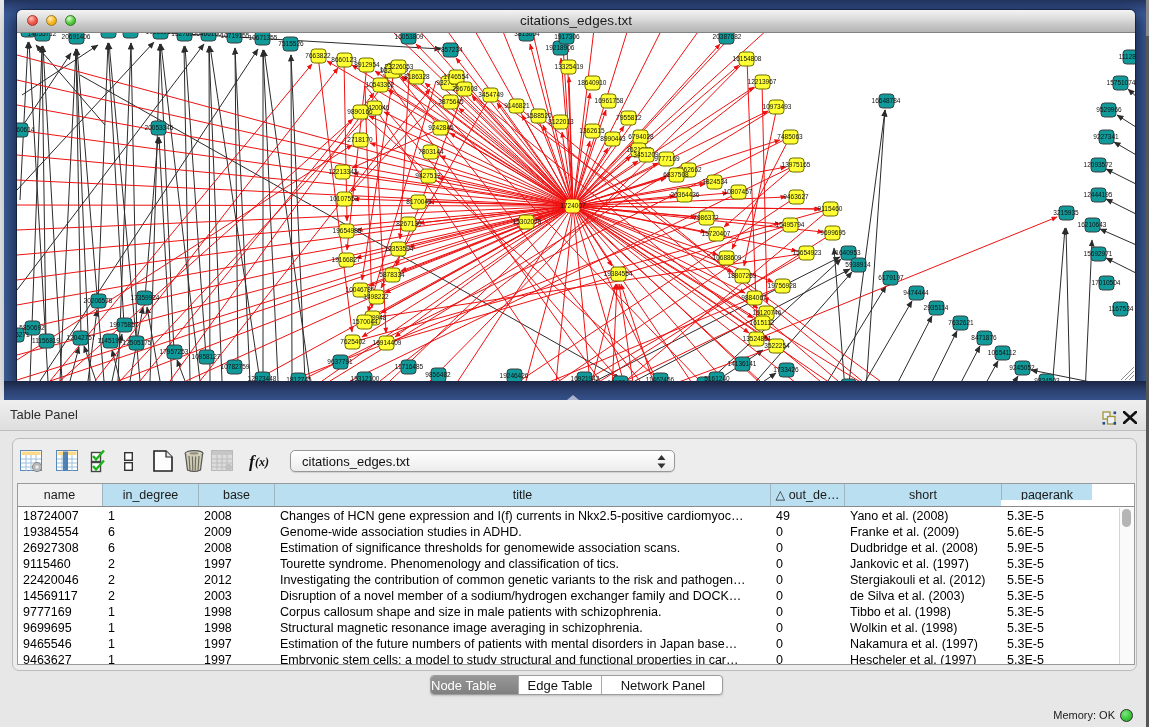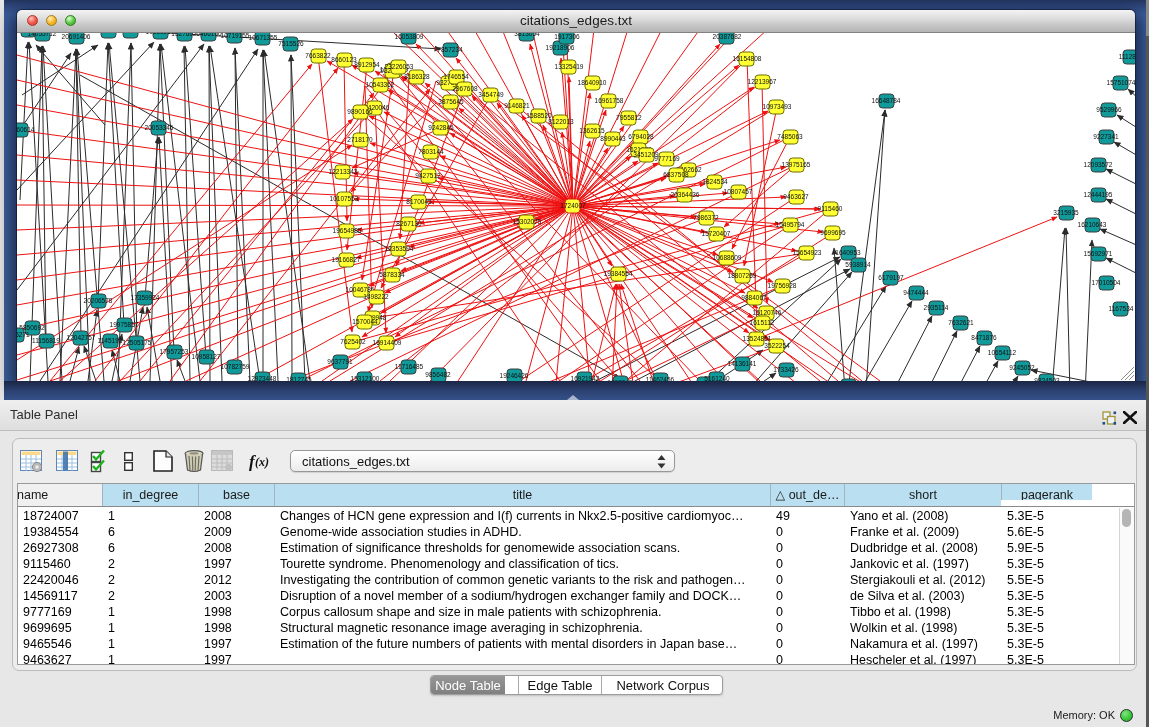--- a/index.html
+++ b/index.html
@@ -658,21 +658,21 @@
 <div class="abs" style="left:290px;top:450px;width:385px;height:22px;border:1px solid #979797;border-radius:5px;background:linear-gradient(#ffffff,#ececec);box-shadow:0 1px 1px rgba(0,0,0,.12)">
   <div class="abs" style="left:11px;top:0;line-height:21px;font-size:13px;color:#111">citations_edges.txt</div>
   <svg class="abs" style="right:8px;top:4px" width="9" height="14" viewBox="0 0 9 14">
     <path d="M4.5,0 L8.5,5 L0.5,5 z" fill="#333"></path>
       <path d="M4.5,13.5 L8.5,8.5 L0.5,8.5 z" fill="#333"></path>
   </svg>
 </div>
 
 <div class="abs" style="left:17px;top:483px;width:1118px;height:182px;border:1px solid #9a9a9a;background:#fff;overflow:hidden">
   <div class="abs" style="left:0;top:0;width:1116px;height:23px;font-size:12.5px;color:#1a1a1a;border-bottom:1px solid #8a8a8a;background:#fff">
-    <div style="position:absolute;left:-1px;width:85px;top:0;height:22px;background:#f0f0f0;text-align:left;line-height:22px;overflow:hidden">name</div>
+    <div style="position:absolute;left:-1px;width:85px;top:0;height:22px;background:#f0f0f0;text-align:center;line-height:22px;overflow:hidden">name</div>
       <div style="position:absolute;left:84px;width:96px;top:0;height:22px;background:#badff0;border-left:1px solid #9fb6c2;text-align:center;line-height:22px;overflow:hidden">in_degree</div>
       <div style="position:absolute;left:180px;width:76px;top:0;height:22px;background:#badff0;border-left:1px solid #9fb6c2;text-align:center;line-height:22px;overflow:hidden">base</div>
       <div style="position:absolute;left:256px;width:496px;top:0;height:22px;background:#badff0;border-left:1px solid #9fb6c2;text-align:center;line-height:22px;overflow:hidden">title</div>
       <div style="position:absolute;left:752px;width:74px;top:0;height:22px;background:#badff0;border-left:1px solid #9fb6c2;text-align:center;line-height:22px;overflow:hidden">△ out_de…</div>
       <div style="position:absolute;left:826px;width:157px;top:0;height:22px;background:#badff0;border-left:1px solid #9fb6c2;text-align:center;line-height:22px;overflow:hidden">short</div>
       <div style="position:absolute;left:983px;width:91px;top:0;height:16px;background:#badff0;border-left:1px solid #9fb6c2;text-align:center;line-height:22px;overflow:hidden">pagerank</div>
   </div>
   <div class="abs" style="left:0;top:24px;width:1100px">
     <div class="trow">
         <div style="position:absolute;left:5px;width:79px;overflow:hidden;white-space:nowrap">18724007</div>
@@ -752,34 +752,35 @@
         <div style="position:absolute;left:186px;width:70px;overflow:hidden;white-space:nowrap">1997</div>
         <div style="position:absolute;left:262px;width:490px;overflow:hidden;white-space:nowrap">Estimation of the future numbers of patients with mental disorders in Japan base…</div>
         <div style="position:absolute;left:758px;width:68px;overflow:hidden;white-space:nowrap">0</div>
         <div style="position:absolute;left:832px;width:151px;overflow:hidden;white-space:nowrap">Nakamura et al. (1997)</div>
         <div style="position:absolute;left:989px;width:85px;overflow:hidden;white-space:nowrap">5.3E-5</div>
       </div>
 <div class="trow">
         <div style="position:absolute;left:5px;width:79px;overflow:hidden;white-space:nowrap">9463627</div>
         <div style="position:absolute;left:90px;width:90px;overflow:hidden;white-space:nowrap">1</div>
         <div style="position:absolute;left:186px;width:70px;overflow:hidden;white-space:nowrap">1997</div>
+        <div style="position:absolute;left:262px;width:490px;overflow:hidden;white-space:nowrap">Embryonic stem cells: a model to study structural and functional properties in car…</div>
         <div style="position:absolute;left:758px;width:68px;overflow:hidden;white-space:nowrap">0</div>
         <div style="position:absolute;left:832px;width:151px;overflow:hidden;white-space:nowrap">Hescheler et al. (1997)</div>
         <div style="position:absolute;left:989px;width:85px;overflow:hidden;white-space:nowrap">5.3E-5</div>
       </div>
   </div>
 
   <div class="abs" style="left:1101px;top:24px;width:15px;height:156px;background:#fafafa;border-left:1px solid #d5d5d5">
     <div class="abs" style="left:2px;top:1px;width:9px;height:18px;border-radius:5px;background:#b5b5b5"></div>
   </div>
 </div>
 
 <div class="abs" style="left:430px;top:675px;width:293px;height:20px;border:1px solid #9d9d9d;border-radius:4px;background:#fff;box-shadow:0 1px 2px rgba(0,0,0,.18);font-size:13px;overflow:hidden">
-  <div class="abs" style="left:0;top:0;width:74px;height:20px;background:linear-gradient(#979797,#7d7d7d);color:#fff;text-align:center;line-height:19px">Node Table</div>
+  <div class="abs" style="left:0;top:0;width:87px;height:20px;background:linear-gradient(#979797,#7d7d7d);color:#fff;text-align:left;line-height:19px">Node Table</div>
   <div class="abs" style="left:87px;top:0;width:83px;height:20px;border-left:1px solid #aaa;color:#111;text-align:center;line-height:19px">Edge Table</div>
-  <div class="abs" style="left:170px;top:0;width:123px;height:20px;border-left:1px solid #aaa;color:#111;text-align:center;line-height:19px">Network Corpus</div>
+  <div class="abs" style="left:170px;top:0;width:123px;height:20px;border-left:1px solid #aaa;color:#111;text-align:center;line-height:19px">Network Panel</div>
 </div>
 
 <div class="abs" style="right:34px;top:709px;font-size:11px;color:#1a1a1a">Memory: OK</div>
 <div class="abs" style="left:1120px;top:709px;width:13px;height:13px;border-radius:50%;border:1px solid #2c2c2c;background:radial-gradient(circle at 38% 32%,#7ee87e,#35c435 60%,#23a823)"></div>
 
 <div class="abs" style="left:1146px;top:0;width:3px;height:727px;background:#565656"></div>
 <div class="abs" style="left:1146px;top:0;width:3px;height:36px;background:#8a8a8a"></div>
 
 </body></html>

